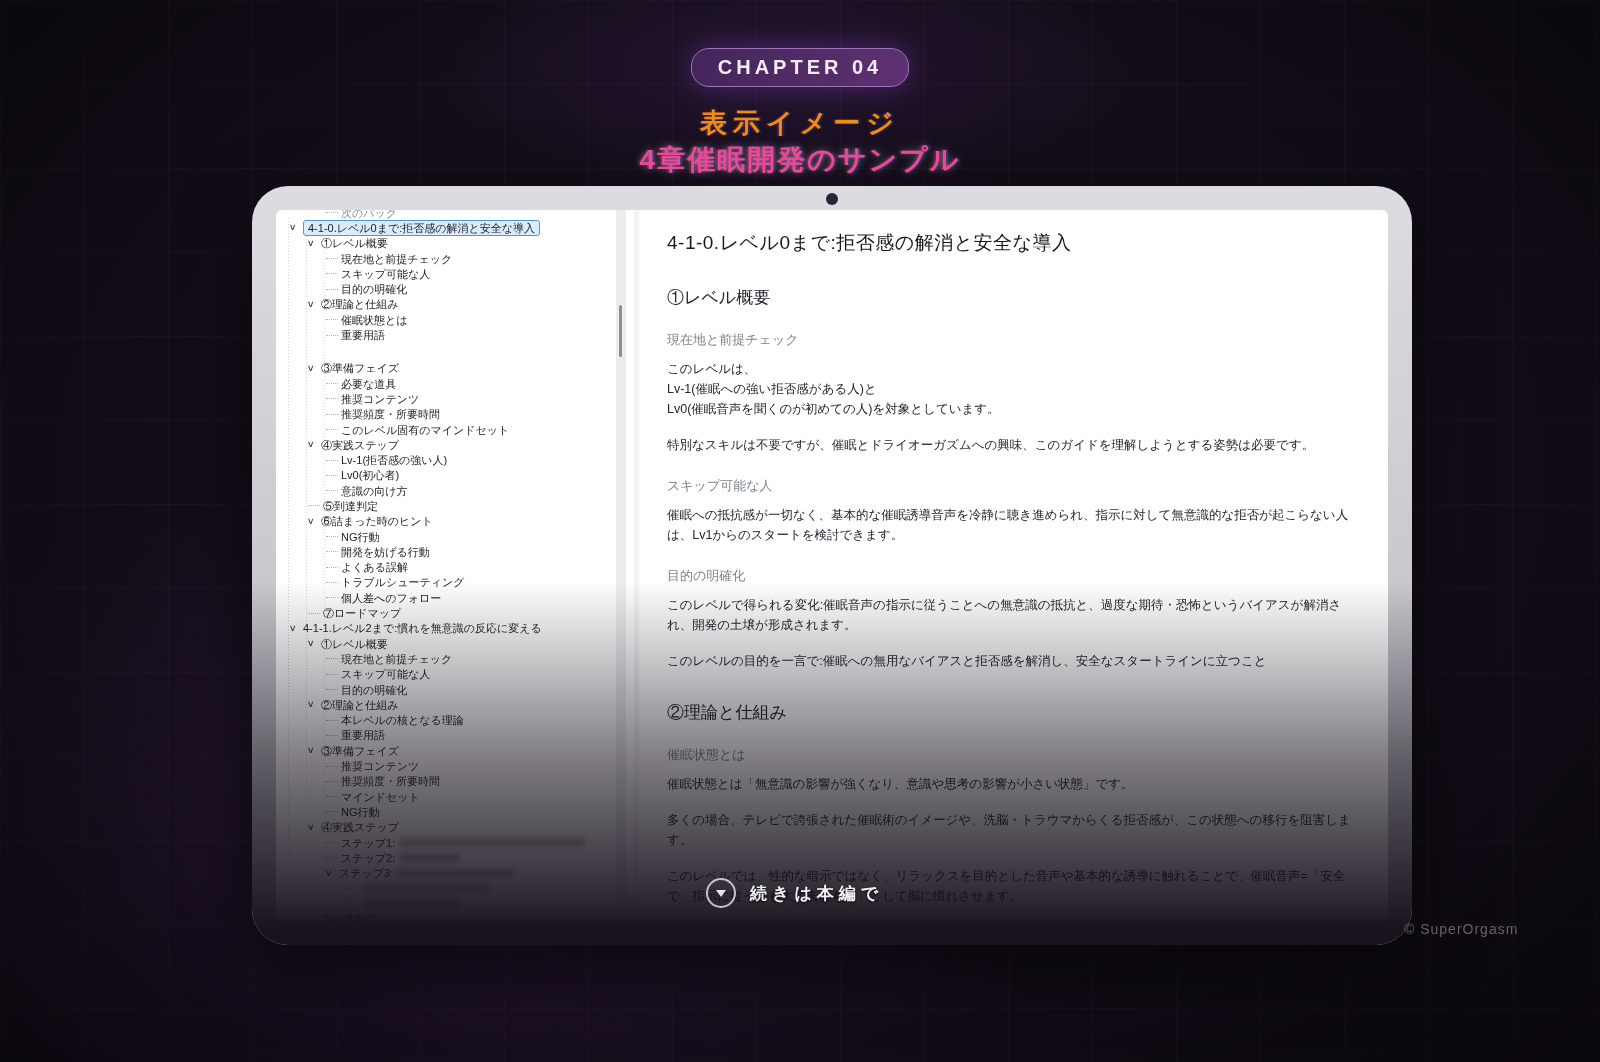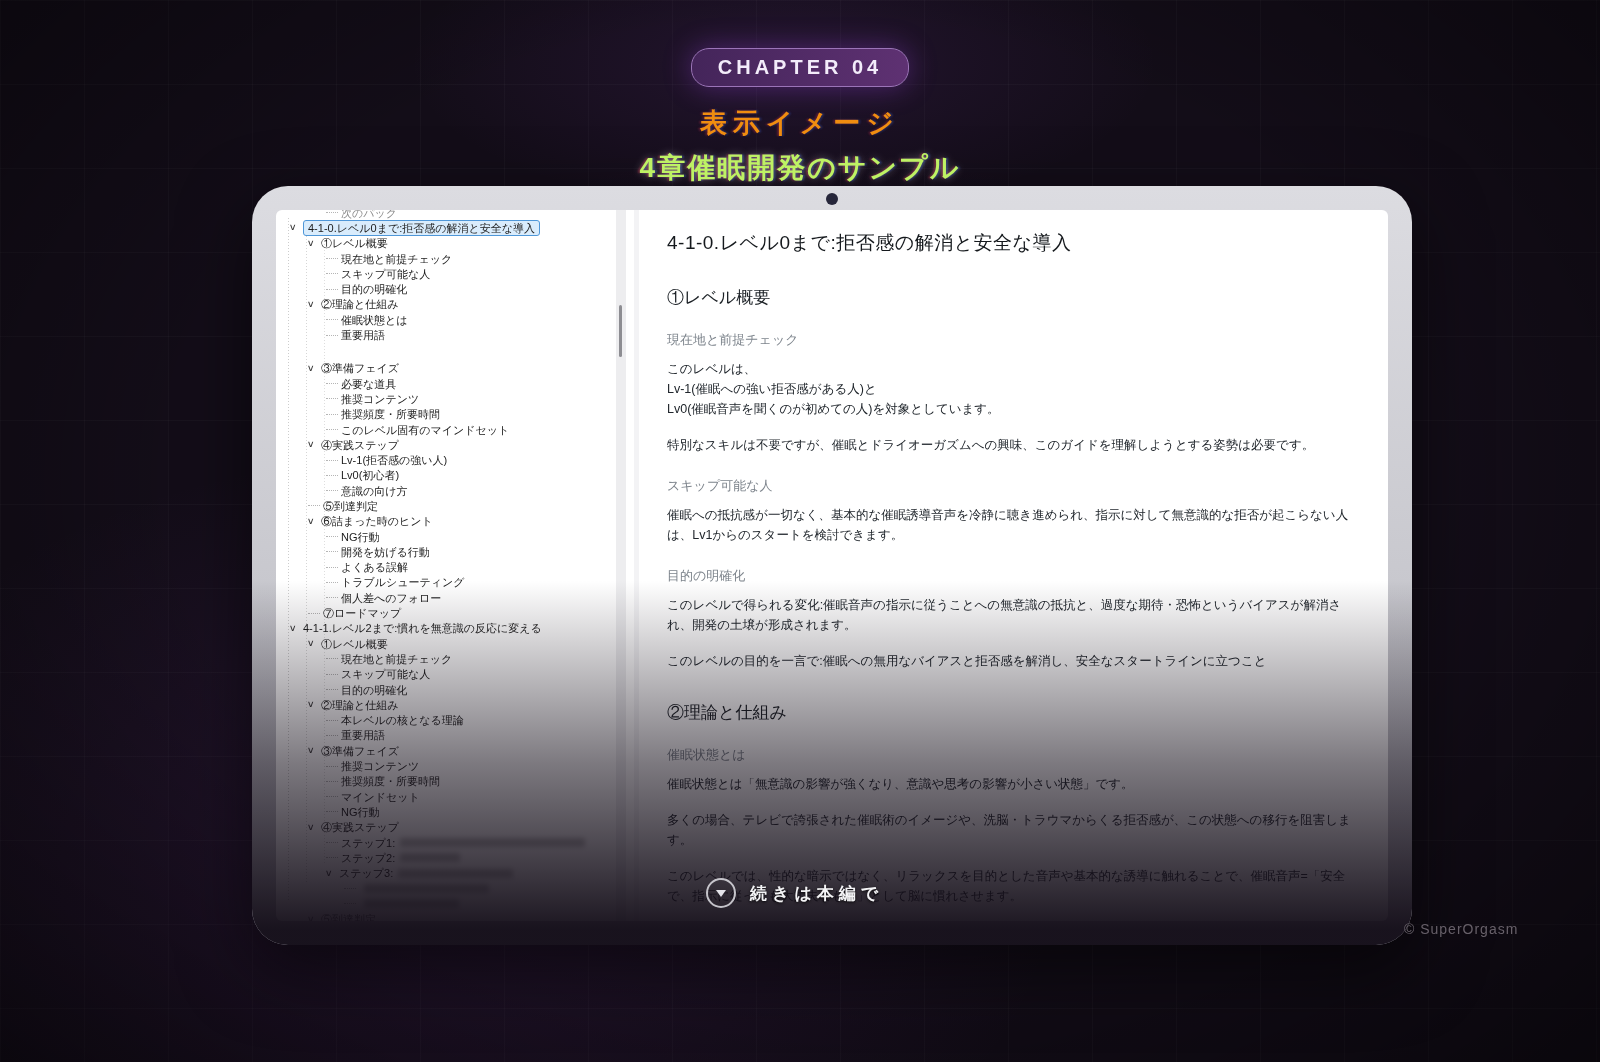--- a/index.html
+++ b/index.html
@@ -22,21 +22,21 @@
     display:inline-block;margin-top:48px;padding:7px 26px;border-radius:18px;
     background:linear-gradient(90deg,#44255a,#5e3172);
     border:1px solid #9b74b8;color:#f3ecfa;font-size:20px;font-weight:bold;
     letter-spacing:4px;box-shadow:0 0 28px rgba(135,62,195,0.45);
   }
   .subtitle{
     margin-top:18px;font-size:27px;font-weight:bold;color:#f08d10;letter-spacing:6px;
     text-shadow:-2px 0 2px rgba(255,60,90,0.25), 2px 0 2px rgba(70,120,255,0.25);
   }
   .title{
-    margin-top:8px;font-size:28px;font-weight:bold;color:#bef264;letter-spacing:2px;
+    font-size:28px;font-weight:bold;color:#ec4899;letter-spacing:2px;
     text-shadow:0 0 8px rgba(255,255,255,0.35), -2px 0 2px rgba(255,50,90,0.3), 2px 0 2px rgba(60,120,255,0.3);
   }
   
   .tablet{
     position:absolute;left:252px;top:186px;width:1160px;height:759px;z-index:2;
     border-radius:36px;background:linear-gradient(180deg,#dcdce1,#b6b6bd);
     box-shadow:0 24px 70px rgba(0,0,0,0.55);padding:24px;box-sizing:border-box;
   }
   .camera{position:absolute;top:7px;left:50%;transform:translateX(-50%);
     width:12px;height:12px;border-radius:50%;background:#26263a;}

